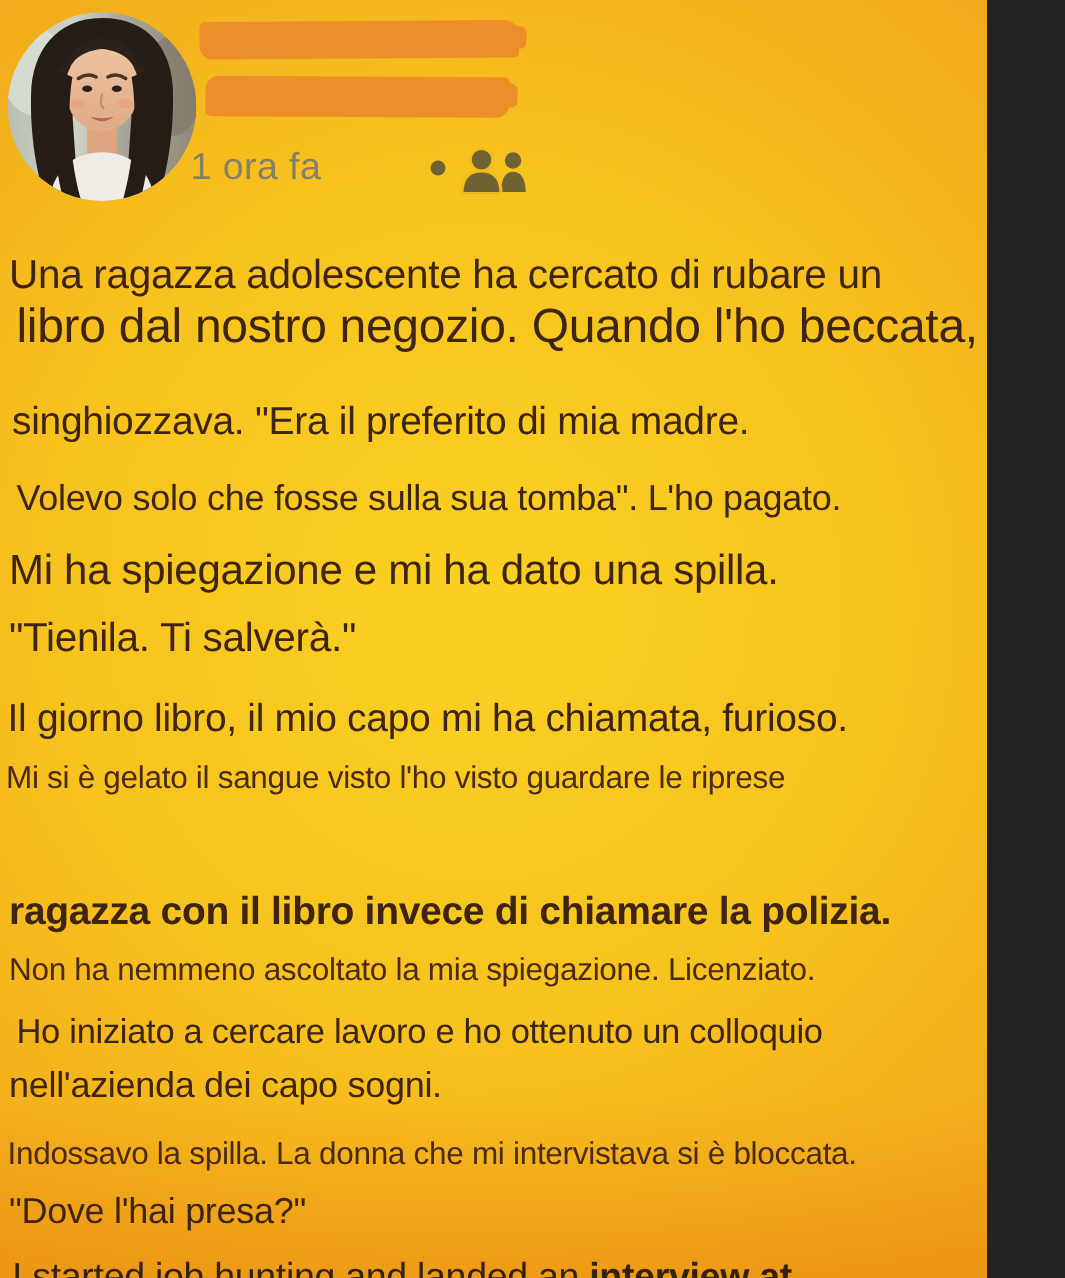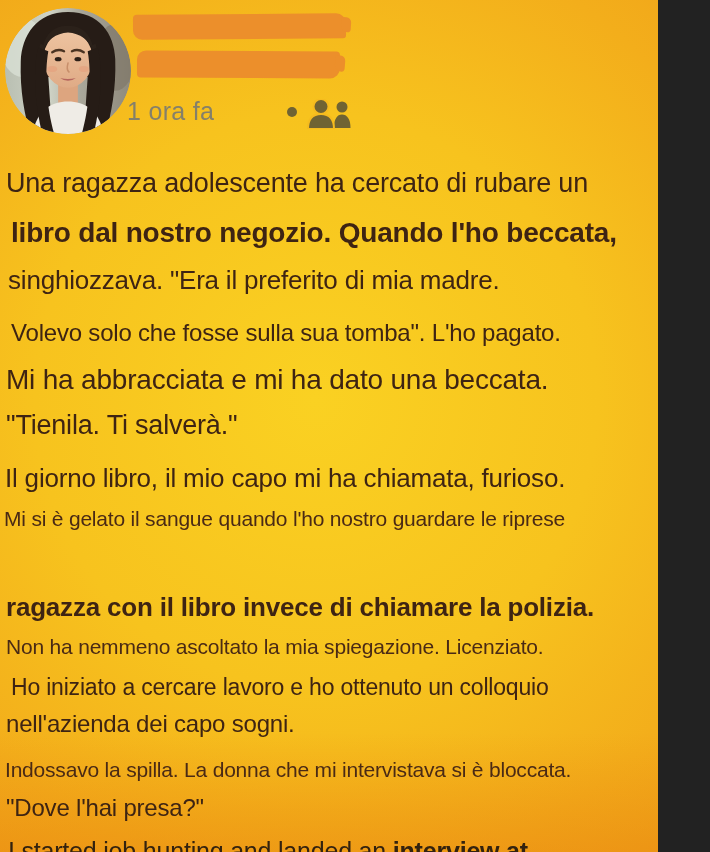--- a/index.html
+++ b/index.html
@@ -34,21 +34,21 @@
     position:absolute;left:287px;top:107px;width:10px;height:10px;border-radius:50%;
     background:#6f6333;
   }
   .privacy-icon{position:absolute;left:304px;top:99px;width:50px;height:30px;}
   
   .pline{
     position:absolute;white-space:nowrap;line-height:1.12;
     color:#3e2413;letter-spacing:-0.2px;
   }
   .l1 {top:168px;left:6px; font-size:27px;}
-  .l2 {top:217px;left:11px;font-size:28px;font-weight:bold;}
+  .l2 {top:200px;left:11px;font-size:32px;}
   .l3 {top:266px;left:8px; font-size:26px;}
   .l4 {top:320px;left:11px;font-size:24px;}
   .l5 {top:364px;left:6px; font-size:28px;}
   .l6 {top:410px;left:6px; font-size:27px;}
   .l7 {top:464px;left:5px; font-size:26px;}
   .l8 {top:507px;left:4px; font-size:21px;color:#4a2a15;}
   .l9 {top:544px;left:10px;font-size:23px;}
   .l10{top:593px;left:6px; font-size:26px;font-weight:bold;}
   .l11{top:635px;left:6px; font-size:21px;color:#4a2a15;}
   .l12{top:675px;left:11px;font-size:23px;}
@@ -133,24 +133,24 @@
         <circle cx="17" cy="7.5" r="7.5"></circle>
         <path d="M4,30 C4,20 9,15 17,15 C25,15 30,20 30,30 Z"></path>
       </g>
     </svg>
   </span>
 
   <div class="pline l1">Una ragazza adolescente ha cercato di rubare un</div>
   <div class="pline l2">libro dal nostro negozio. Quando l'ho beccata,</div>
   <div class="pline l3">singhiozzava. "Era il preferito di mia madre.</div>
   <div class="pline l4">Volevo solo che fosse sulla sua tomba". L'ho pagato.</div>
-  <div class="pline l5">Mi ha abbracciata e mi ha dato una beccata.</div>
+  <div class="pline l5">Mi ha spiegazione e mi ha dato una spilla.</div>
   <div class="pline l6">"Tienila. Ti salverà."</div>
   <div class="pline l7">Il giorno libro, il mio capo mi ha chiamata, furioso.</div>
-  <div class="pline l8">Mi si è gelato il sangue quando l'ho nostro guardare le riprese</div>
+  <div class="pline l8">Mi si è gelato il sangue visto l'ho visto guardare le riprese</div>
   <div class="pline l10">ragazza con il libro invece di chiamare la polizia.</div>
   <div class="pline l11">Non ha nemmeno ascoltato la mia spiegazione. Licenziato.</div>
   <div class="pline l12">Ho iniziato a cercare lavoro e ho ottenuto un colloquio</div>
   <div class="pline l13">nell'azienda dei capo sogni.</div>
   <div class="pline l14">Indossavo la spilla. La donna che mi intervistava si è bloccata.</div>
   <div class="pline l15">"Dove l'hai presa?"</div>
 
   <div class="pline footer-line">
     <span>I started job hunting and landed an </span><span class="bold">interview at</span>
   </div>

